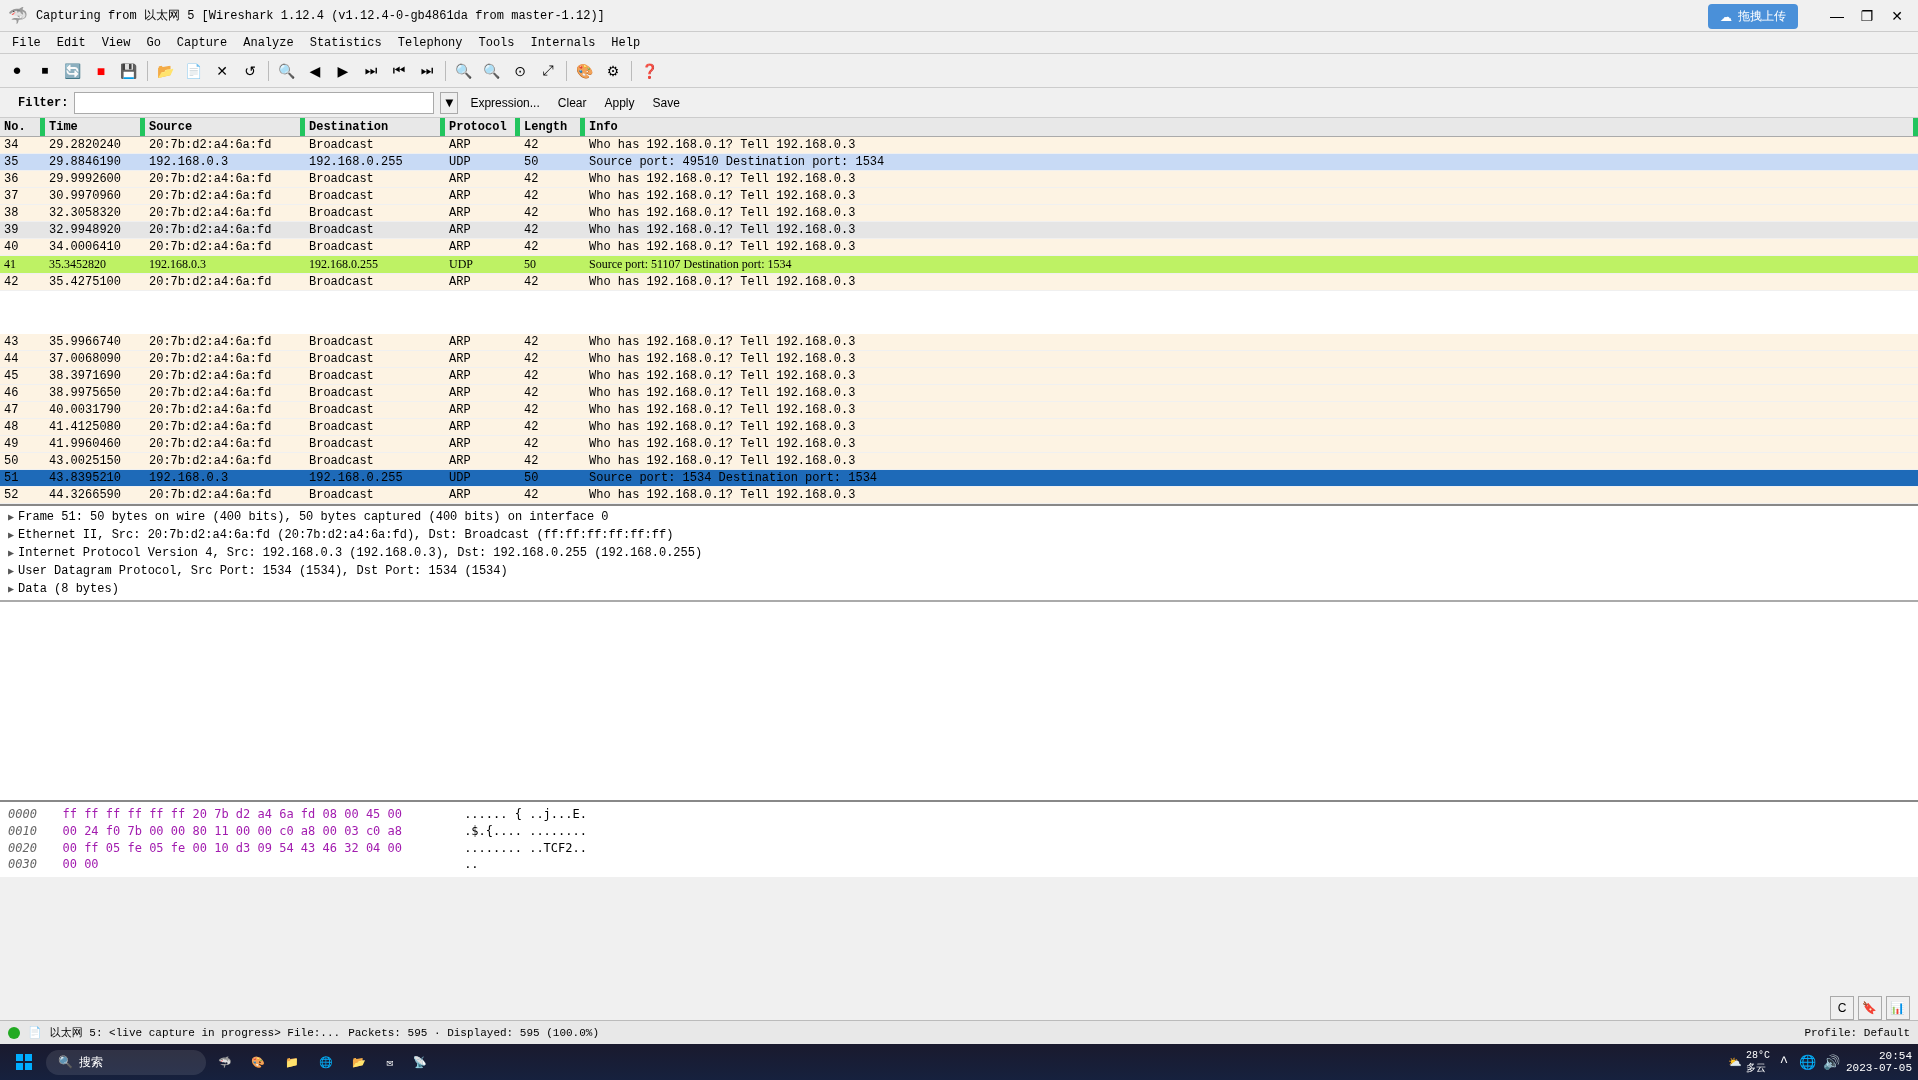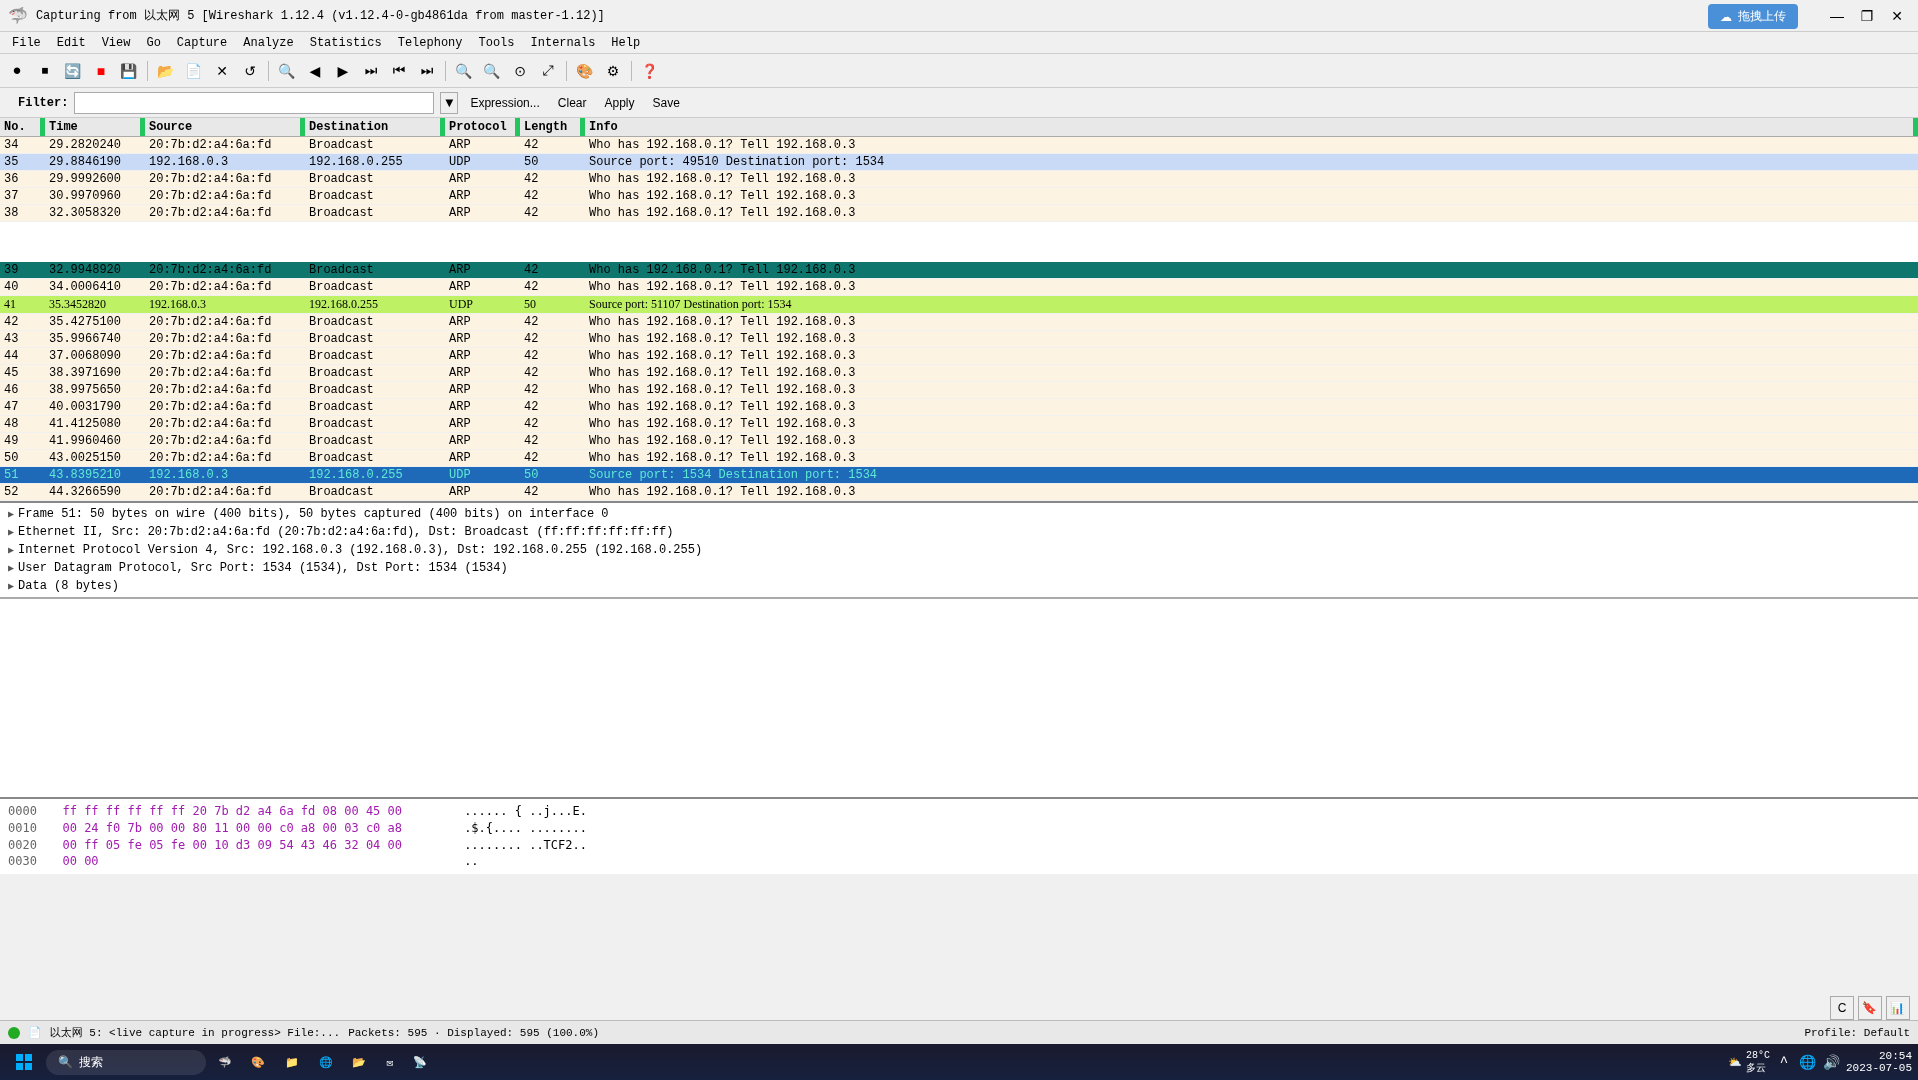--- a/index.html
+++ b/index.html
@@ -149,21 +149,21 @@
 
     
     #hex-pane {
       background: white;
       border-top: 2px solid #888;
       font-family: 'Consolas', monospace;
       font-size: 12px;
       padding: 4px 8px;
     }
     .hex-row { display: flex; gap: 0; line-height: 1.4; }
-    .hex-offset { color: #666; min-width: 40px; }
+    .hex-offset { color: #666; min-width: 40px; font-style: italic; }
     .hex-bytes { min-width: 380px; color: #a21caf; }
     .hex-ascii { color: #000; }
 
     
     #statusbar {
       position: fixed;
       bottom: 36px;
       left: 0;
       right: 0;
       height: 24px;
@@ -332,21 +332,21 @@
       </div>
       <div class="packet-row" style="background: rgb(253, 243, 227);">
         <div class="cell">38</div>
         <div class="cell">32.3058320</div>
         <div class="cell">20:7b:d2:a4:6a:fd</div>
         <div class="cell">Broadcast</div>
         <div class="cell">ARP</div>
         <div class="cell">42</div>
         <div class="cell">Who has 192.168.0.1?  Tell 192.168.0.3</div>
       </div>
-      <div class="packet-row" style="background: #0f766e; margin-top: 40px;">
+      <div class="packet-row" style="background: #e5e5e5;">
         <div class="cell">39</div>
         <div class="cell">32.9948920</div>
         <div class="cell">20:7b:d2:a4:6a:fd</div>
         <div class="cell">Broadcast</div>
         <div class="cell">ARP</div>
         <div class="cell">42</div>
         <div class="cell">Who has 192.168.0.1?  Tell 192.168.0.3</div>
       </div>
       <div class="packet-row" style="background: rgb(253, 243, 227);">
         <div class="cell">40</div>
@@ -368,21 +368,21 @@
       </div>
       <div class="packet-row" style="background: rgb(253, 243, 227);">
         <div class="cell">42</div>
         <div class="cell">35.4275100</div>
         <div class="cell">20:7b:d2:a4:6a:fd</div>
         <div class="cell">Broadcast</div>
         <div class="cell">ARP</div>
         <div class="cell">42</div>
         <div class="cell">Who has 192.168.0.1?  Tell 192.168.0.3</div>
       </div>
-      <div class="packet-row" style="background: rgb(253, 243, 227);">
+      <div class="packet-row" style="background: rgb(253, 243, 227); margin-top: 43px;">
         <div class="cell">43</div>
         <div class="cell">35.9966740</div>
         <div class="cell">20:7b:d2:a4:6a:fd</div>
         <div class="cell">Broadcast</div>
         <div class="cell">ARP</div>
         <div class="cell">42</div>
         <div class="cell">Who has 192.168.0.1?  Tell 192.168.0.3</div>
       </div>
       <div class="packet-row" style="background: rgb(253, 243, 227);">
         <div class="cell">44</div>
@@ -440,21 +440,21 @@
       </div>
       <div class="packet-row" style="background: rgb(253, 243, 227);">
         <div class="cell">50</div>
         <div class="cell">43.0025150</div>
         <div class="cell">20:7b:d2:a4:6a:fd</div>
         <div class="cell">Broadcast</div>
         <div class="cell">ARP</div>
         <div class="cell">42</div>
         <div class="cell">Who has 192.168.0.1?  Tell 192.168.0.3</div>
       </div>
-      <div class="packet-row" style="background: rgb(30, 106, 184); color: #5eead4;">
+      <div class="packet-row" style="background: rgb(30, 106, 184); color: #000000;">
         <div class="cell">51</div>
         <div class="cell">43.8395210</div>
         <div class="cell">192.168.0.3</div>
         <div class="cell">192.168.0.255</div>
         <div class="cell">UDP</div>
         <div class="cell">50</div>
         <div class="cell">Source port: 1534  Destination port: 1534</div>
       </div>
       <div class="packet-row" style="background: rgb(253, 243, 227);">
         <div class="cell">52</div>

